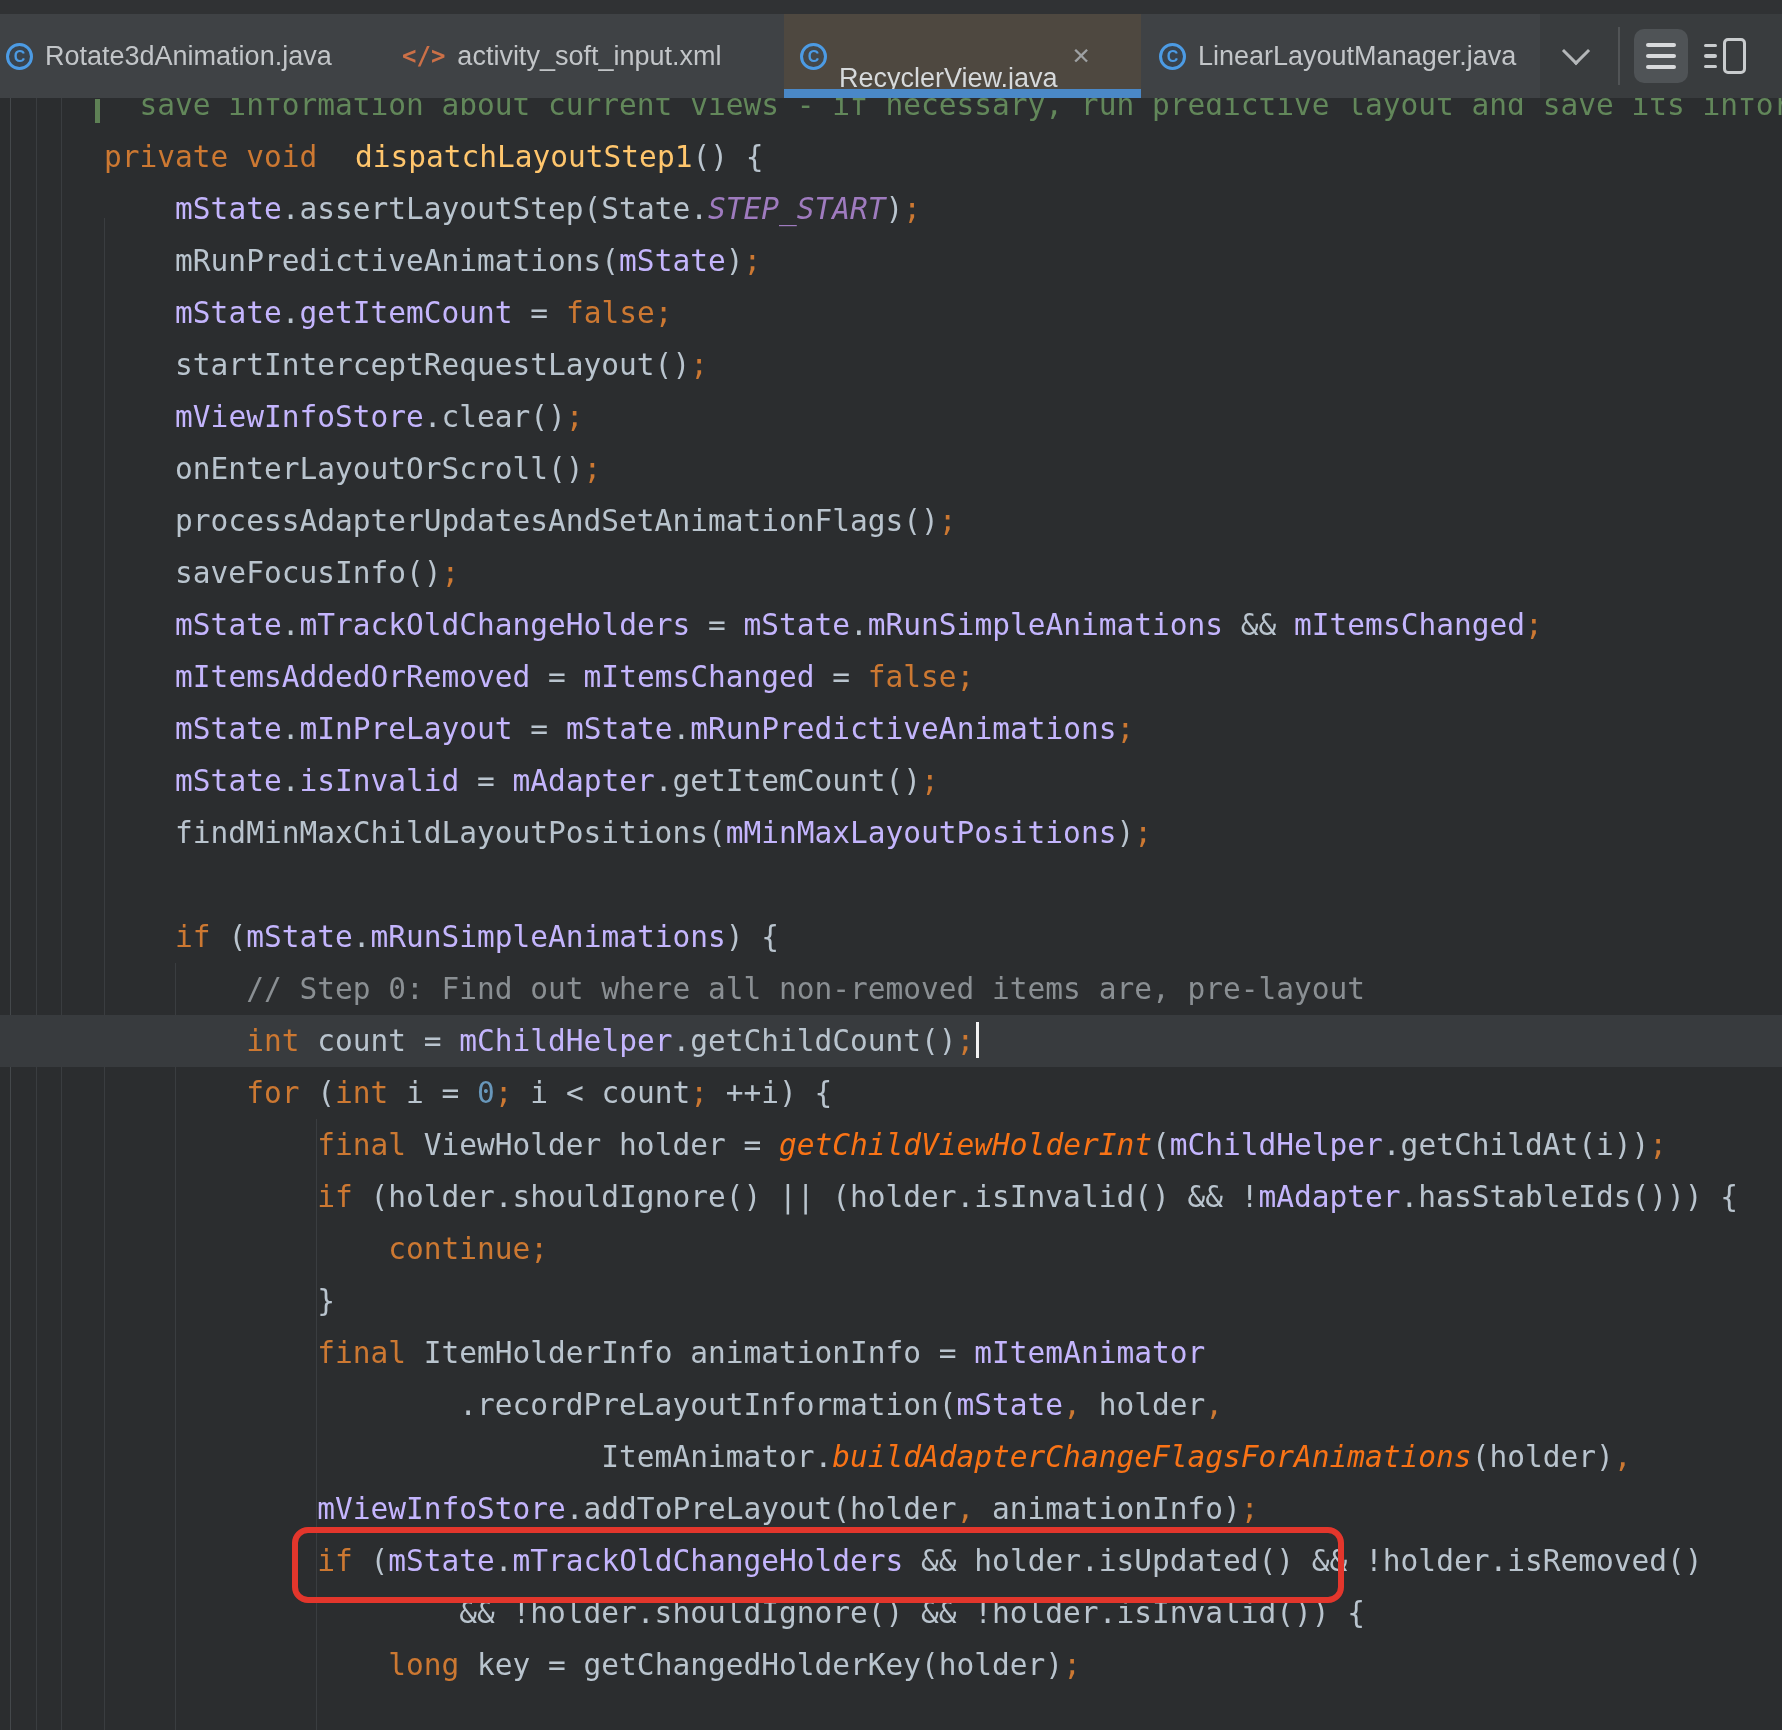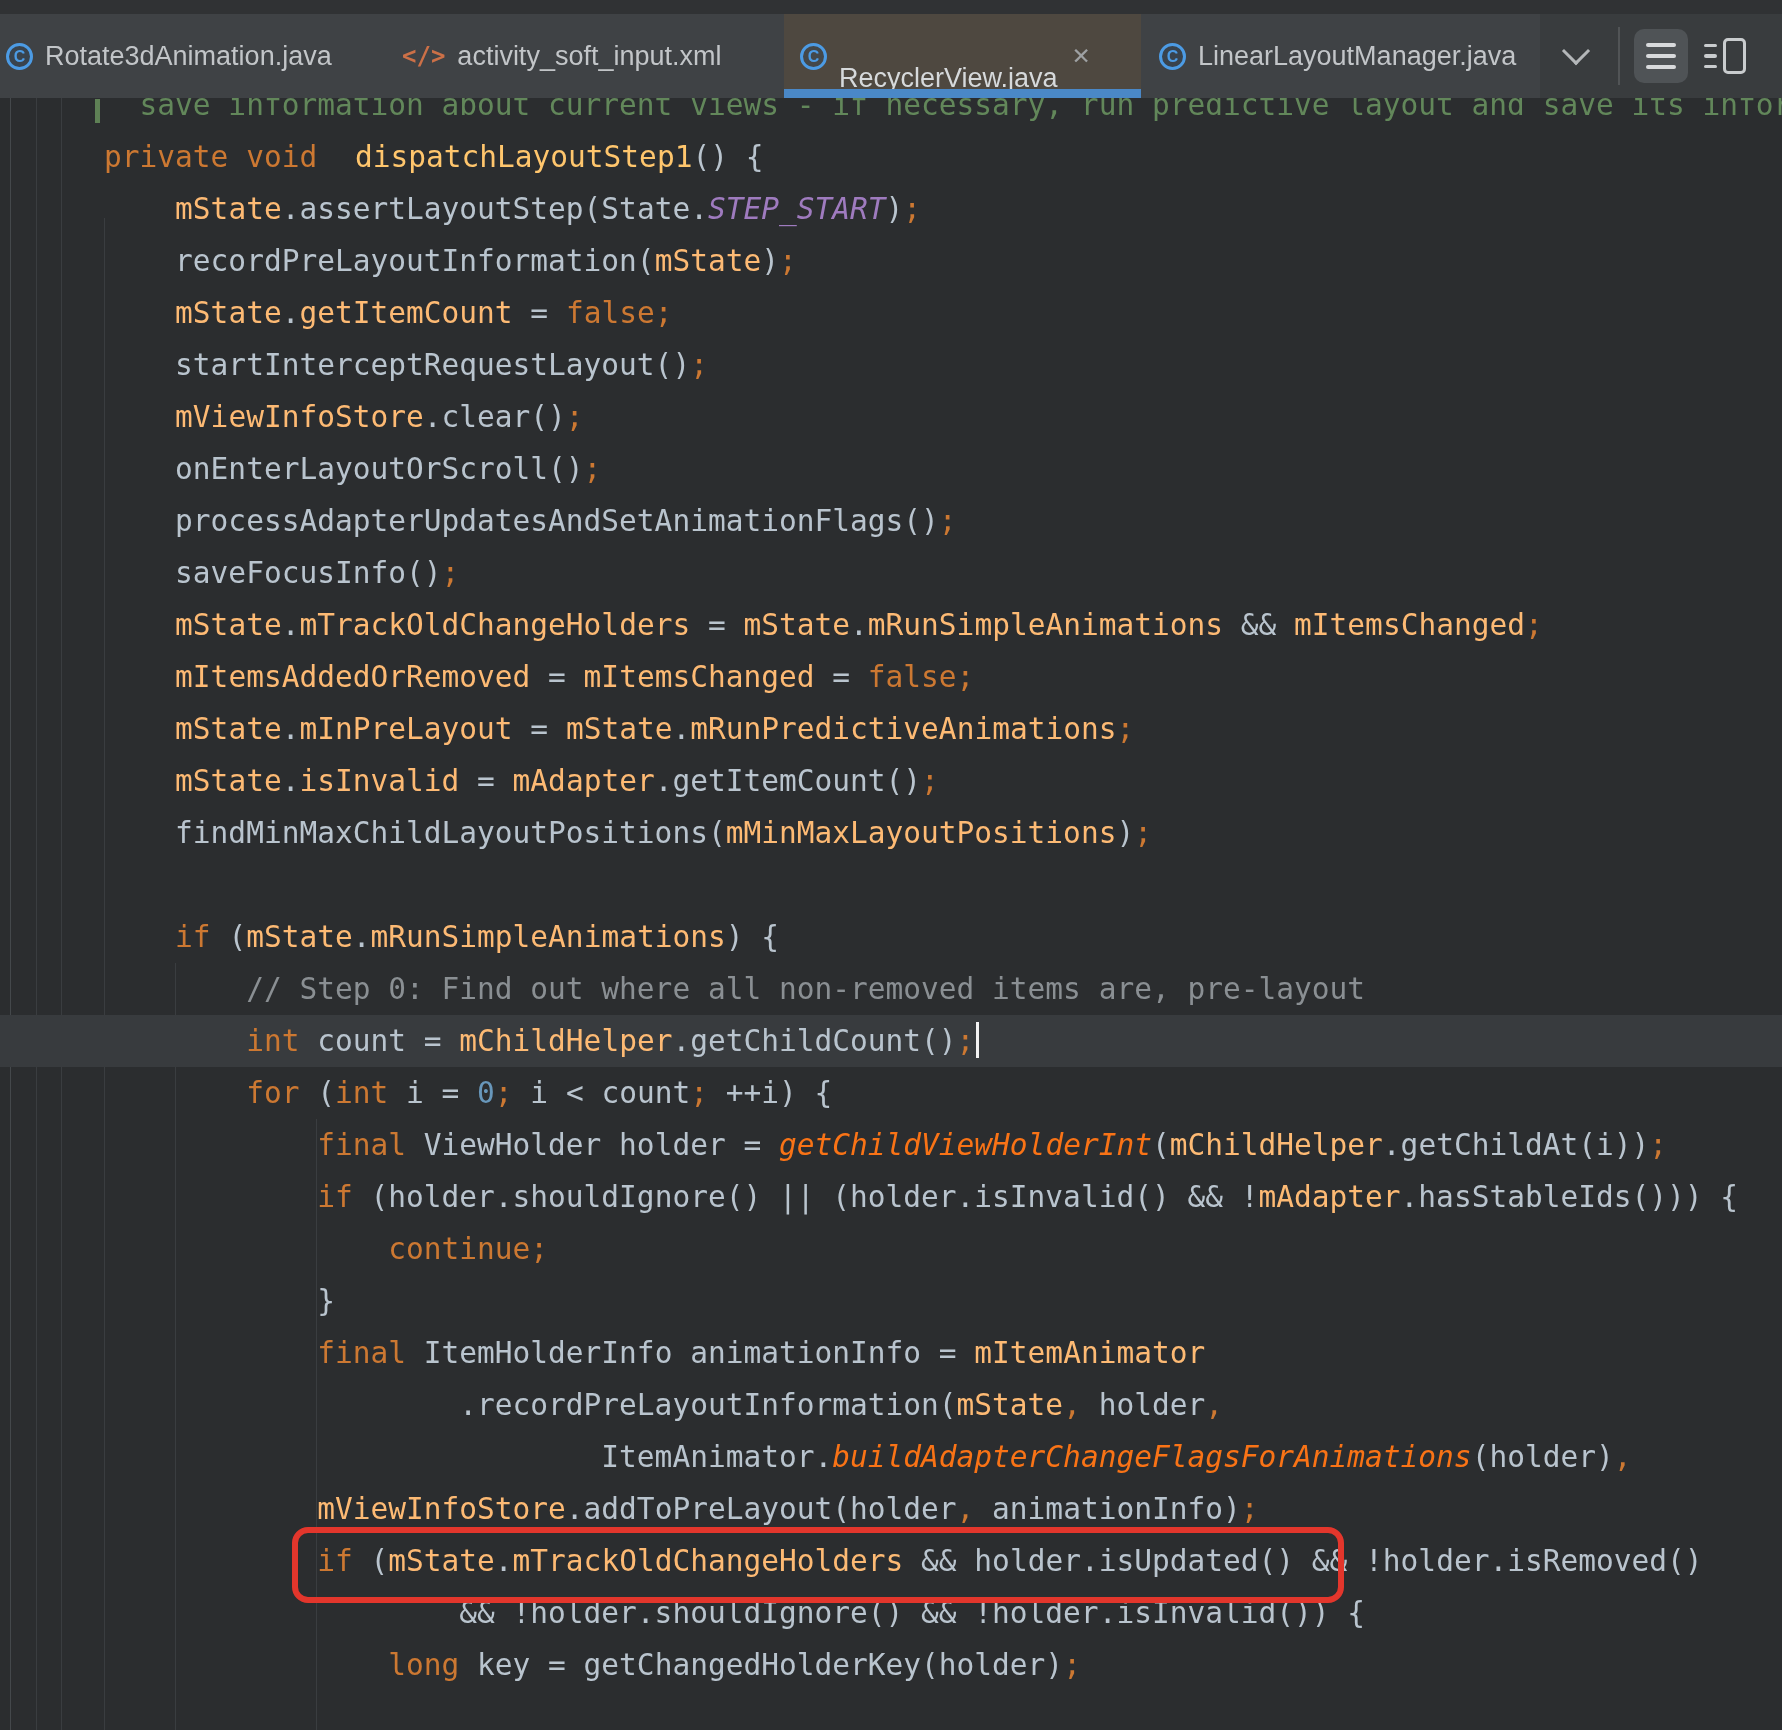--- a/index.html
+++ b/index.html
@@ -38,21 +38,21 @@
   .vguide.strong{background:#44484B;}
   .comment-bar{position:absolute;left:95px;top:1px;width:5px;height:24px;background:#5E8055;}
   .code-lines{position:absolute;left:0;top:-19px;width:100%;}
   .cl{height:52px;white-space:pre;padding-left:33px;
       font-family:"DejaVu Sans Mono",monospace;font-size:29.5px;line-height:52px;}
   .cl.hl{background:#383B3E;}
   .tok-d{color:#B9C4CE;}
   .tok-di{color:#f97316;font-style:italic;}
   .tok-k{color:#CC7832;}
   .tok-m{color:#FFC66D;margin-left:20px;}
-  .tok-f{color:#fdba74;text-align:right;}
+  .tok-f{color:#c4b5fd;text-align:right;}
   .tok-fi{color:#9F7BBF;font-style:italic;}
   .tok-c{color:#8A8F93;}
   .tok-g{color:#62875A;}
   .tok-n{color:#6897BB;}
   .tok-p{color:#CC7832;}
   .caret{display:inline-block;width:3px;height:36px;background:#F2F2F2;vertical-align:-7px;margin-left:2px;}
   .red-box{position:absolute;left:292px;top:1429px;width:1040px;height:64px;
     border:6px solid #E3362C;border-radius:16px;pointer-events:none;}
 </style>
 </head>
@@ -112,21 +112,21 @@
     <div class="vguide" style="left:104px;top:120px;"></div>
     <div class="vguide" style="left:175px;top:865px;"></div>
     <div class="vguide" style="left:316px;top:1021px;"></div>
 
     <div class="comment-bar"></div>
 
     <div class="code-lines">
         <div class="cl"><span class="tok-g">      save information about current views - if necessary, run predictive layout and save its information</span></div>
         <div class="cl"><span class="tok-d">    </span><span class="tok-k">private</span><span class="tok-d"> </span><span class="tok-k">void</span><span class="tok-d"> </span><span class="tok-m">dispatchLayoutStep1</span><span class="tok-d">() {</span></div>
         <div class="cl"><span class="tok-d">        </span><span class="tok-f">mState</span><span class="tok-d">.assertLayoutStep(State.</span><span class="tok-fi">STEP_START</span><span class="tok-d">)</span><span class="tok-p">;</span></div>
-        <div class="cl"><span class="tok-d">        recordPreLayoutInformation(</span><span class="tok-f">mState</span><span class="tok-d">)</span><span class="tok-p">;</span></div>
+        <div class="cl"><span class="tok-d">        mRunPredictiveAnimations(</span><span class="tok-f">mState</span><span class="tok-d">)</span><span class="tok-p">;</span></div>
         <div class="cl"><span class="tok-d">        </span><span class="tok-f">mState</span><span class="tok-d">.</span><span class="tok-f">getItemCount</span><span class="tok-d"> = </span><span class="tok-k">false</span><span class="tok-p">;</span></div>
         <div class="cl"><span class="tok-d">        startInterceptRequestLayout()</span><span class="tok-p">;</span></div>
         <div class="cl"><span class="tok-d">        </span><span class="tok-f">mViewInfoStore</span><span class="tok-d">.clear()</span><span class="tok-p">;</span></div>
         <div class="cl"><span class="tok-d">        onEnterLayoutOrScroll()</span><span class="tok-p">;</span></div>
         <div class="cl"><span class="tok-d">        processAdapterUpdatesAndSetAnimationFlags()</span><span class="tok-p">;</span></div>
         <div class="cl"><span class="tok-d">        saveFocusInfo()</span><span class="tok-p">;</span></div>
         <div class="cl"><span class="tok-d">        </span><span class="tok-f">mState</span><span class="tok-d">.</span><span class="tok-f">mTrackOldChangeHolders</span><span class="tok-d"> = </span><span class="tok-f">mState</span><span class="tok-d">.</span><span class="tok-f">mRunSimpleAnimations</span><span class="tok-d"> &amp;&amp; </span><span class="tok-f">mItemsChanged</span><span class="tok-p">;</span></div>
         <div class="cl"><span class="tok-d">        </span><span class="tok-f">mItemsAddedOrRemoved</span><span class="tok-d"> = </span><span class="tok-f">mItemsChanged</span><span class="tok-d"> = </span><span class="tok-k">false</span><span class="tok-p">;</span></div>
         <div class="cl"><span class="tok-d">        </span><span class="tok-f">mState</span><span class="tok-d">.</span><span class="tok-f">mInPreLayout</span><span class="tok-d"> = </span><span class="tok-f">mState</span><span class="tok-d">.</span><span class="tok-f">mRunPredictiveAnimations</span><span class="tok-p">;</span></div>
         <div class="cl"><span class="tok-d">        </span><span class="tok-f">mState</span><span class="tok-d">.</span><span class="tok-f">isInvalid</span><span class="tok-d"> = </span><span class="tok-f">mAdapter</span><span class="tok-d">.getItemCount()</span><span class="tok-p">;</span></div>

